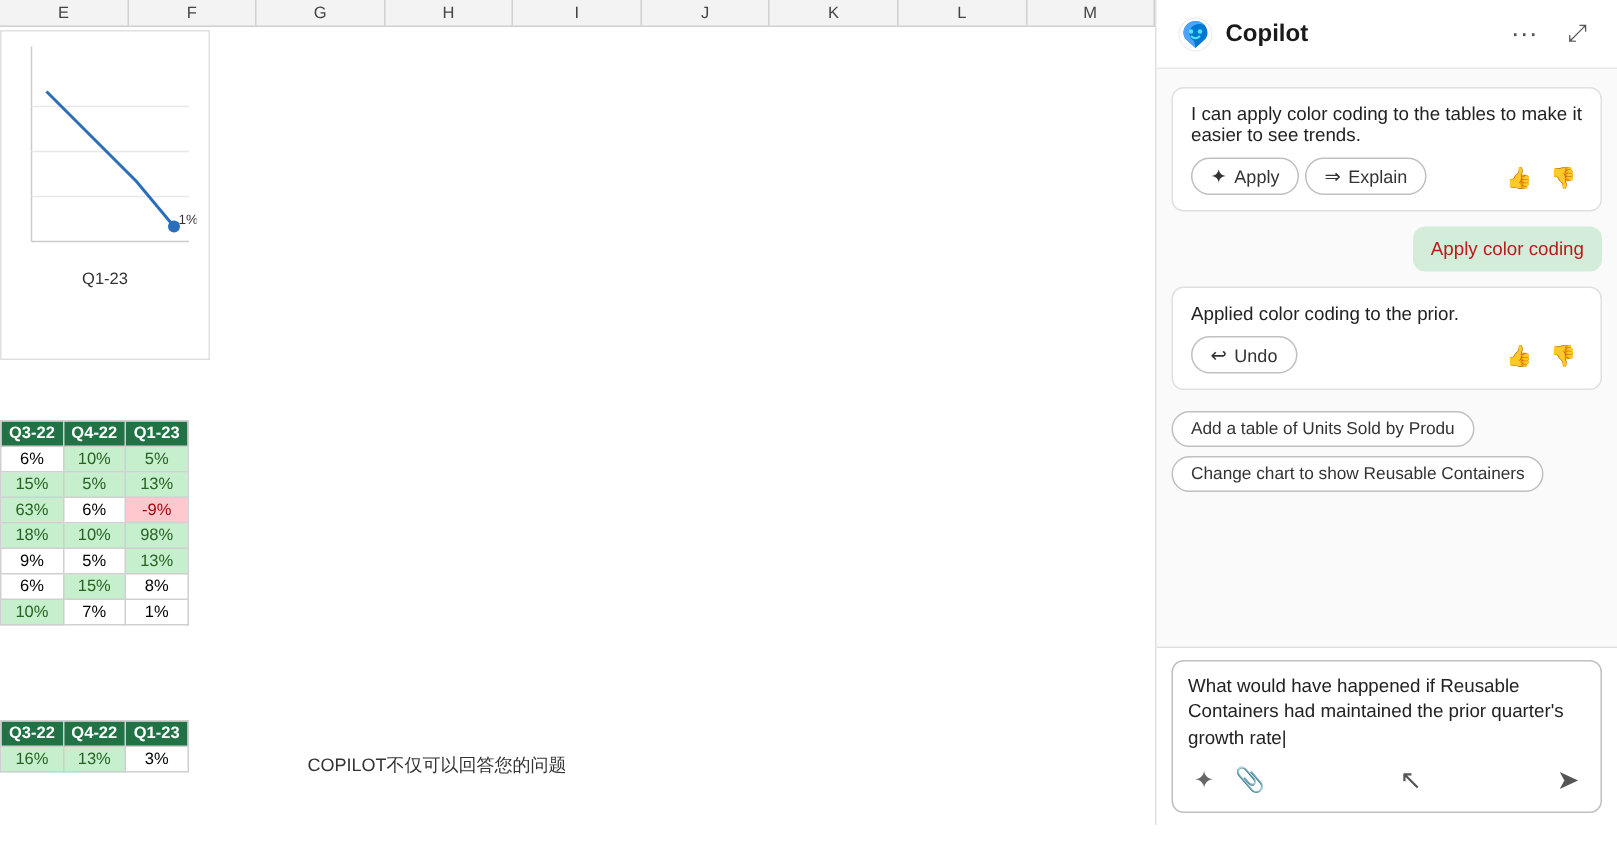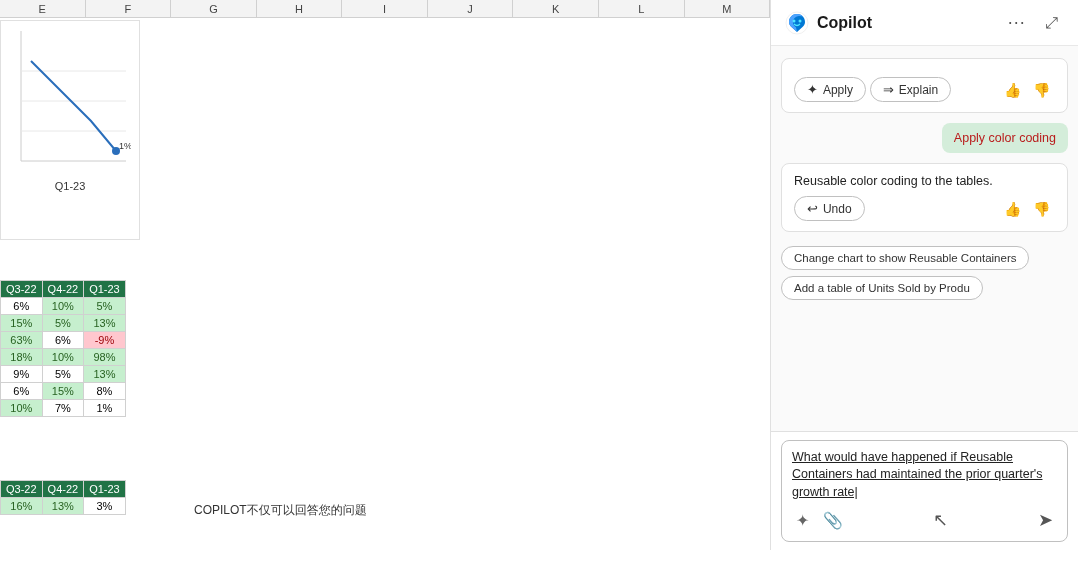--- a/index.html
+++ b/index.html
@@ -54,21 +54,21 @@
     }
     .table-container th, .table-container td {
       border: 1px solid #d0d0d0;
       padding: 2px 5px;
       text-align: center;
       min-width: 38px;
     }
     .table-container th {
       background: #217346;
       color: #fff;
-      font-weight: normal;
+      font-weight: bold;
     }
     .cell-green { background: #c6efce; color: #276221; }
     .cell-red { background: #ffc7ce; color: #9c0006; }
     .cell-white { background: #fff; }
 
     
     .excel-label {
       position: absolute;
       font-size: 12px;
       color: #333;
@@ -203,21 +203,20 @@
       display: flex;
       flex-direction: column;
       gap: 6px;
       background: #fff;
     }
     .input-text {
       font-size: 12.5px;
       color: #222;
       min-height: 48px;
       line-height: 1.4;
-      text-decoration: underline;
     }
     .input-actions {
       display: flex;
       align-items: center;
       gap: 6px;
     }
     .input-icon-btn {
       background: none;
       border: none;
       cursor: pointer;
@@ -354,21 +353,21 @@
       <tbody id="table2-body">
       <tr>
             <td class="cell-green">16%</td>
             <td class="cell-green">13%</td>
             <td class="cell-white">3%</td>
           </tr>
         </tbody>
     </table>
   </div>
 
-  <div class="excel-label" style="top: 500px; left: 190px;">COPILOT不仅可以回答您的问题</div>
+  <div class="excel-label" style="top: 500px; left: 201px;">COPILOT不仅可以回答您的问题</div>
 </div>
 
 <div id="copilot-panel">
 
   <div class="copilot-header">
 
     <svg class="copilot-icon-svg" viewBox="0 0 24 24" xmlns="http://www.w3.org/2000/svg">
       <circle cx="12" cy="12" r="11" fill="none" stroke="#e0e0e0" stroke-width="0.5"></circle>
       <path d="M12 3 C16.5 3 20 6.5 20 11 C20 13 19 14.8 17.5 16 L12 21 L6.5 16 C5 14.8 4 13 4 11 C4 6.5 7.5 3 12 3Z" fill="#0078d4"></path>
       <path d="M12 3 C14.5 3 16.8 4.2 18.3 6 C16.8 5.2 15 4.8 13 5.2 C10 5.8 7.5 8.5 8 12 C8.3 14 9.5 15.5 11 16.3 L12 21 L6.5 16 C5 14.8 4 13 4 11 C4 6.5 7.5 3 12 3Z" fill="#4da3ff"></path>
@@ -377,20 +376,21 @@
       <path d="M9 13 Q12 16 15 13" stroke="#50e6ff" stroke-width="1.2" fill="none"></path>
     </svg>
     <span class="copilot-title">Copilot</span>
     <button class="copilot-menu-btn">···</button>
     <button class="copilot-menu-btn" style="font-size:16px;">⤢</button>
   </div>
 
   <div class="copilot-chat">
 
     <div class="msg-assistant">
+      <div>I can apply color coding to the tables to make it easier to see trends.</div>
       <div class="msg-action-row">
         <button class="action-btn">
           <span class="btn-icon">✦</span>
           <span>Apply</span>
         </button>
         <button class="action-btn">
           <span class="btn-icon">⇒</span>
           <span>Explain</span>
         </button>
         <div class="thumb-btns">
@@ -398,36 +398,36 @@
           <button class="thumb-btn">👎</button>
         </div>
       </div>
     </div>
 
     <div class="msg-user">
       <div>Apply color coding</div>
     </div>
 
     <div class="msg-assistant">
-      <div>Reusable color coding to the tables.</div>
+      <div>Applied color coding to the prior.</div>
       <div class="msg-action-row">
         <button class="action-btn">
           <span class="btn-icon">↩</span>
           <span>Undo</span>
         </button>
         <div class="thumb-btns">
           <button class="thumb-btn">👍</button>
           <button class="thumb-btn">👎</button>
         </div>
       </div>
     </div>
 
     <div class="suggestion-chips">
+      <button class="chip">Add a table of Units Sold by Produ</button>
       <button class="chip">Change chart to show Reusable Containers</button>
-      <button class="chip">Add a table of Units Sold by Produ</button>
     </div>
 
   </div>
 
   <div class="copilot-input-area">
     <div class="input-box">
       <div class="input-text">What would have happened if Reusable Containers had maintained the prior quarter's growth rate|</div>
       <div class="input-actions">
         <button class="input-icon-btn" title="Prompt suggestions">✦</button>
         <button class="input-icon-btn" title="Attach">📎</button>

